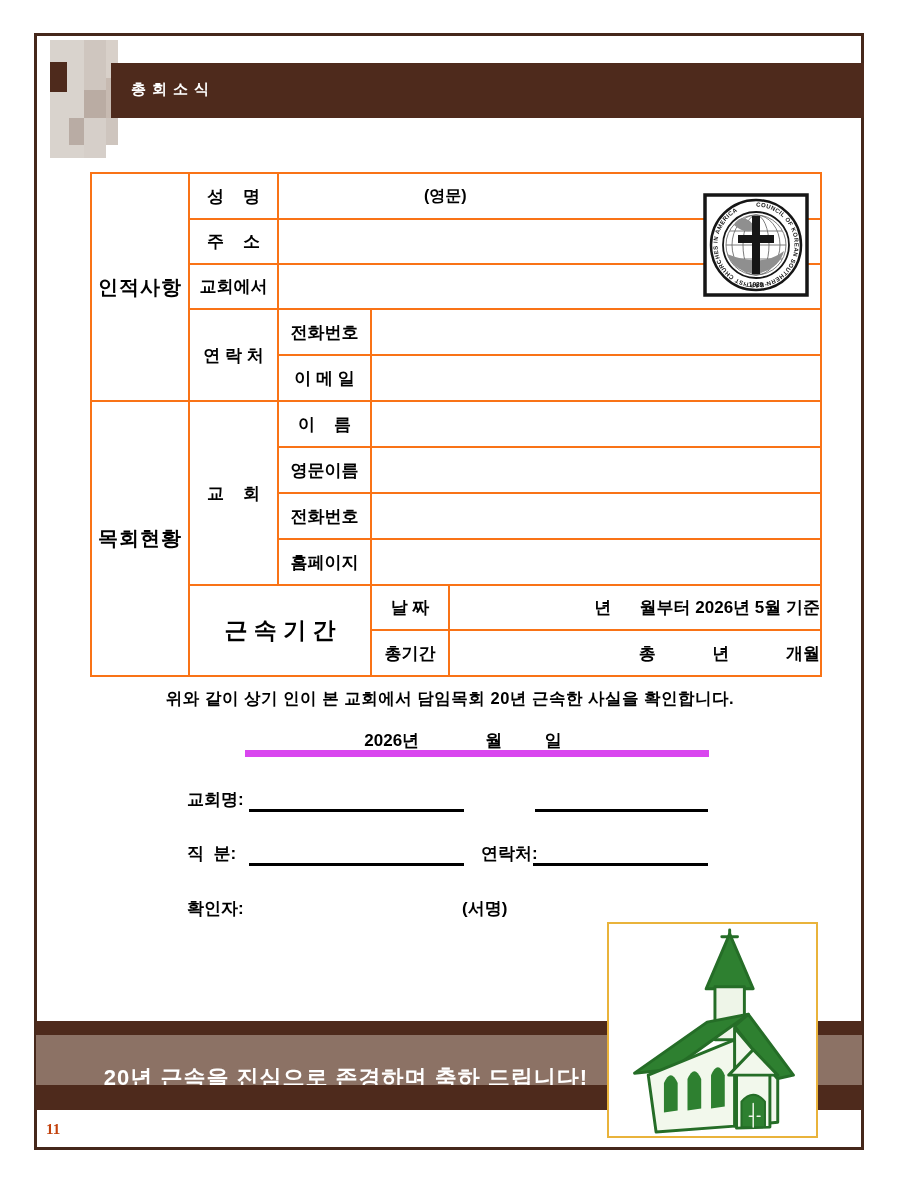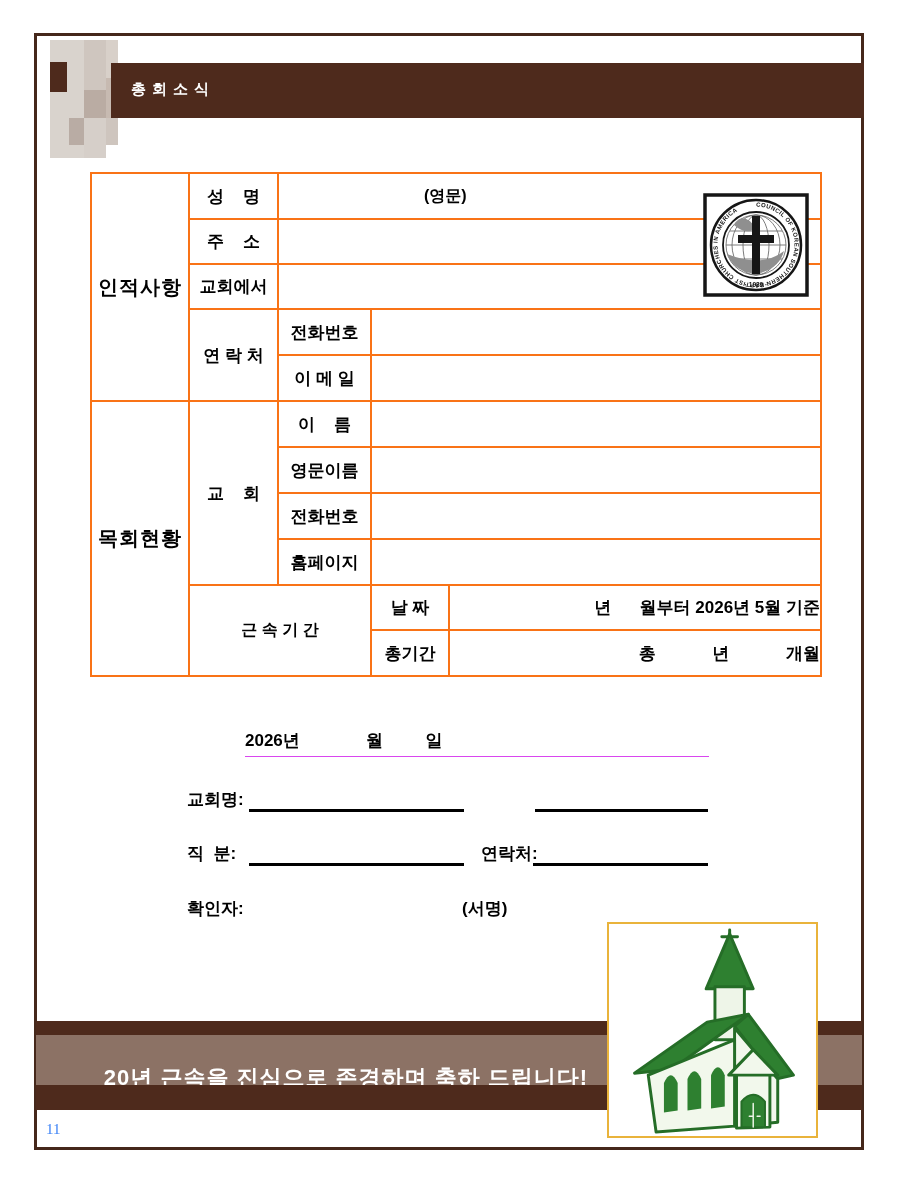--- a/index.html
+++ b/index.html
@@ -22,34 +22,34 @@
   .sec{font-weight:bold;text-align:center;font-size:20px;letter-spacing:1px;}
   .val-eng{font-weight:bold;font-size:16px;text-align:left;padding-left:145px !important;}
   .val-c{font-weight:bold;font-size:17px;text-align:right;white-space:pre;}
   
   .seal{position:absolute;left:703px;top:193px;width:106px;height:104px;}
   
   .statement{position:absolute;left:0;top:688px;width:900px;text-align:center;
              font-size:16.5px;font-weight:bold;letter-spacing:.5px;}
   
   .date-line{position:absolute;left:245px;top:729px;width:464px;height:28px;box-sizing:border-box;
-             border-bottom:1px solid #d946ef;text-align:left;padding-right:28px;
+             border-bottom:7px solid #d946ef;text-align:center;padding-right:28px;
              font-weight:bold;font-size:17px;white-space:pre;}
   .sig-label{position:absolute;font-weight:bold;font-size:17px;white-space:pre;}
   .uline{position:absolute;height:0;border-bottom:3px solid #000;}
   
   .strip{position:absolute;left:36px;width:826px;}
   .strip.dark{background:#4e2a1c;}
   .strip.light{background:#8c7265;}
   .banner-text{position:absolute;left:0;top:18px;width:620px;height:50px;line-height:50px;
                text-align:center;color:#fff;font-size:22px;font-weight:800;letter-spacing:1px;}
   .church-box{position:absolute;left:607px;top:922px;width:211px;height:216px;background:#fff;
               border:2px solid #e9b33b;box-sizing:border-box;z-index:5;}
   .page-num{position:absolute;left:46px;top:1121px;font-family:"Liberation Serif","DejaVu Serif",serif;
-            font-weight:normal;font-size:15px;color:#3b82f6;}
+            font-weight:bold;font-size:15px;color:#c2410c;}
 </style>
 </head>
 <body>
 
 <div class="page">
 
   <div class="frame"></div>
 
   <div class="mosaic">
     <span style="left:50px;top:40px;width:34px;height:118px;background:#d9d3cd"></span>
@@ -110,21 +110,21 @@
     </tr>
     <tr style="height:46px">
       <td class="lbl">전화번호</td>
       <td colspan="2"></td>
     </tr>
     <tr style="height:46px">
       <td class="lbl">홈페이지</td>
       <td colspan="2"></td>
     </tr>
     <tr style="height:45px">
-      <td class="lbl" colspan="2" rowspan="2" style="font-size:16px">근 속 기 간</td>
+      <td class="lbl" colspan="2" rowspan="2" style="font-size:23px">근 속 기 간</td>
       <td class="lbl">날 짜</td>
       <td class="val-c">년      월부터 2026년 5월 기준</td>
     </tr>
     <tr style="height:46px">
       <td class="lbl">총기간</td>
       <td class="val-c">총            년            개월</td>
     </tr>
   </tbody>
     </table>
 
@@ -143,20 +143,21 @@
     <path d="M49 23 h8 v19 h14 v8 h-14 v31 h-8 v-31 h-14 v-8 h14 z" fill="#161616"></path>
     <defs>
         <path id="sealring" d="M53 13.5 a38.5 38.5 0 1 1 -0.03 0"></path>
       </defs>
     <text font-size="6" font-weight="bold" letter-spacing="0.4" fill="#161616">
       <textPath href="#sealring">COUNCIL OF KOREAN SOUTHERN BAPTIST CHURCHES IN AMERICA</textPath>
     </text>
     <text x="53" y="94" text-anchor="middle" font-size="6.5" font-weight="bold" fill="#161616">· 1989 ·</text>
   </svg>
 
+  <div class="statement">위와 같이 상기 인이 본 교회에서 담임목회 20년 근속한 사실을 확인합니다.</div>
 
   <div class="date-line">2026년              월         일</div>
 
   <div class="sig-label" style="left:187px;top:788px">교회명:</div>
   <div class="uline" style="left:249px;top:809px;width:215px"></div>
   <div class="uline" style="left:535px;top:809px;width:173px"></div>
 
   <div class="sig-label" style="left:187px;top:842px">직  분:</div>
   <div class="uline" style="left:249px;top:863px;width:215px"></div>
   <div class="sig-label" style="left:481px;top:842px">연락처:</div>

